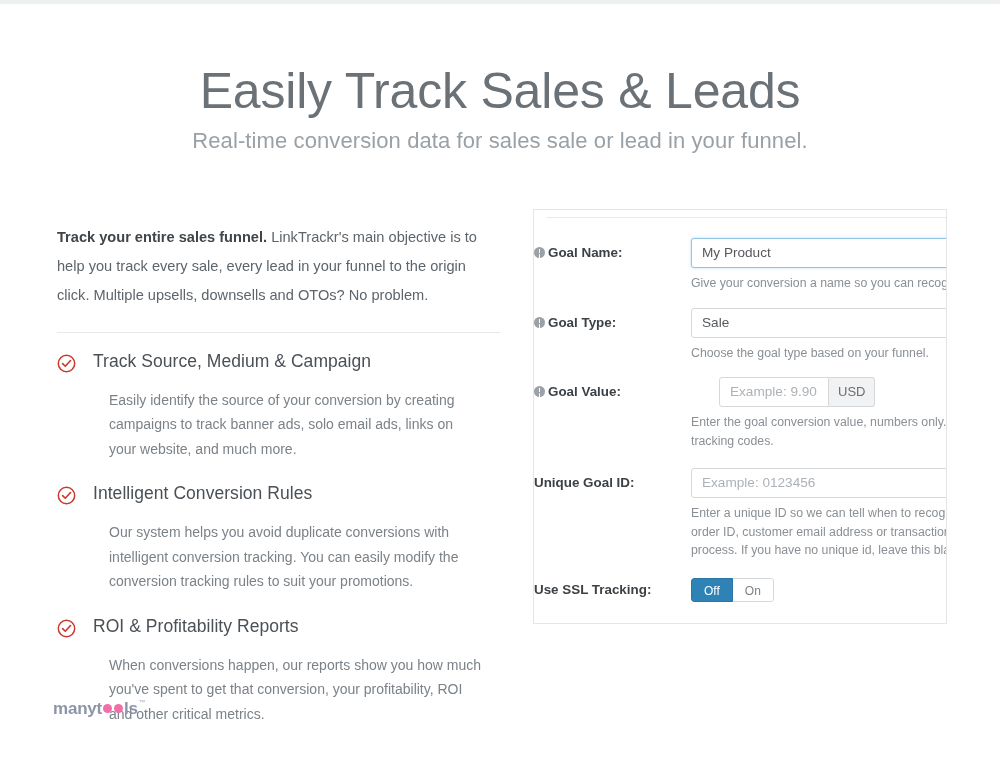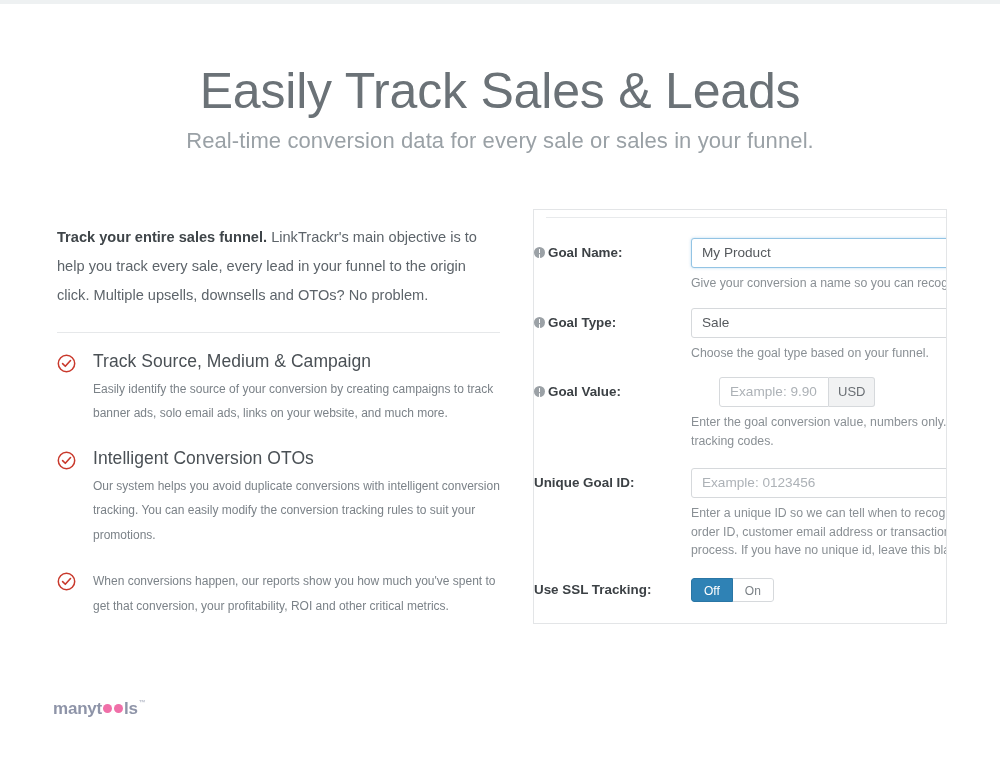--- a/index.html
+++ b/index.html
@@ -68,22 +68,22 @@
     display: block;
   }
   .feature h3 {
     margin: 0 0 5px 0;
     font-size: 17.5px;
     font-weight: 400;
     color: #4a5055;
     letter-spacing: 0.05px;
   }
   .feature p {
-    margin: 0;
-    font-size: 12px;
+    margin: 16px;
+    font-size: 14px;
     line-height: 24.5px;
     color: #7b8288;
   }
 
   
   .logo {
     position: absolute;
     left: 53px; top: 699px;
     display: flex;
     align-items: center;
@@ -236,21 +236,21 @@
 </style>
 </head>
 <body>
 
 <div id="page">
 
   <div class="top-strip"></div>
 
   <div class="hero">
     <h1>Easily Track Sales &amp; Leads</h1>
-    <p class="sub">Real-time conversion data for every sale or sales in your funnel.</p>
+    <p class="sub">Real-time conversion data for sales sale or lead in your funnel.</p>
   </div>
 
   <div class="left-col">
 
     <p class="intro">
       <b>Track your entire sales funnel.</b><span> LinkTrackr's main objective is to help you track every sale, every lead in your funnel to the origin click. Multiple upsells, downsells and OTOs? No problem.</span>
     </p>
 
     <div class="divider"></div>
 
@@ -265,31 +265,32 @@
       <p>Easily identify the source of your conversion by creating campaigns to track banner ads, solo email ads, links on your website, and much more.</p>
     </div>
 
     <div class="feature">
       <span class="feat-icon">
         <svg width="19" height="19" viewBox="0 0 19 19">
           <circle cx="9.5" cy="9.5" r="8.2" fill="none" stroke="#c9392c" stroke-width="1.5"></circle>
           <path d="M5.6 9.6 L8.3 12.3 L13.5 6.5" fill="none" stroke="#c9392c" stroke-width="1.6" stroke-linecap="round" stroke-linejoin="round"></path>
         </svg>
       </span>
-      <h3>Intelligent Conversion OTOs</h3>
+      <h3>Intelligent Conversion Rules</h3>
       <p>Our system helps you avoid duplicate conversions with intelligent conversion tracking. You can easily modify the conversion tracking rules to suit your promotions.</p>
     </div>
 
     <div class="feature">
       <span class="feat-icon">
         <svg width="19" height="19" viewBox="0 0 19 19">
           <circle cx="9.5" cy="9.5" r="8.2" fill="none" stroke="#c9392c" stroke-width="1.5"></circle>
           <path d="M5.6 9.6 L8.3 12.3 L13.5 6.5" fill="none" stroke="#c9392c" stroke-width="1.6" stroke-linecap="round" stroke-linejoin="round"></path>
         </svg>
       </span>
+      <h3>ROI &amp; Profitability Reports</h3>
       <p>When conversions happen, our reports show you how much you've spent to get that conversion, your profitability, ROI and other critical metrics.</p>
     </div>
   </div>
 
   <div class="logo">
     <span>many</span>
       <span>t</span>
       <span class="dot"></span>
       <span class="dot"></span>
       <span>ls</span>

